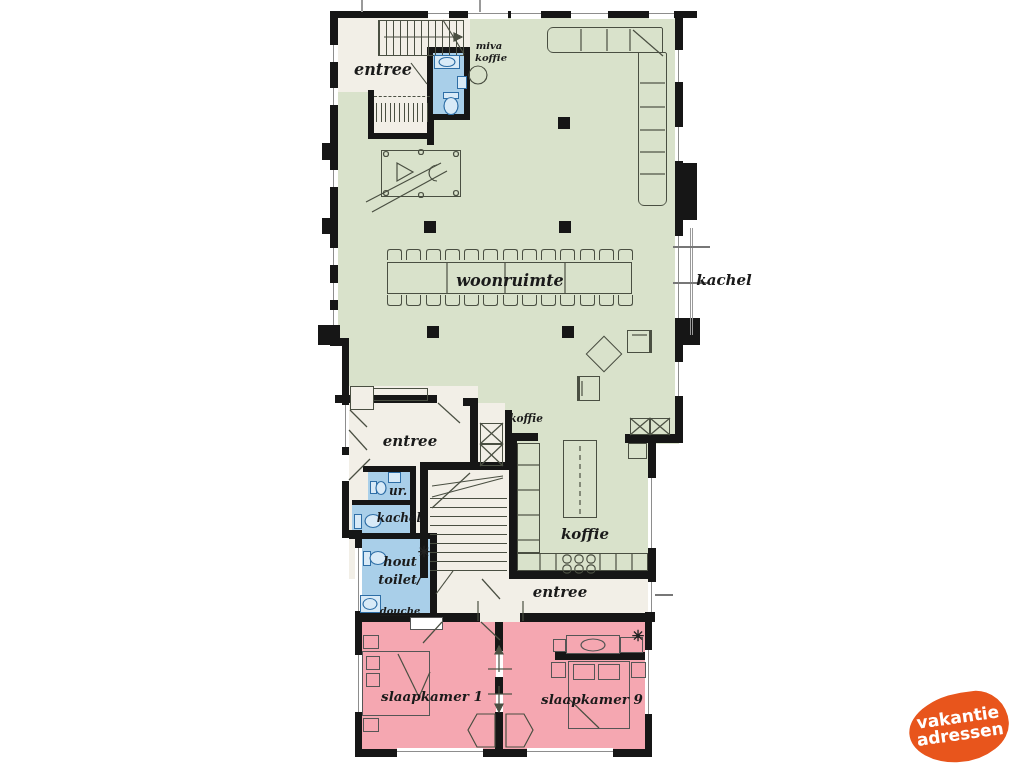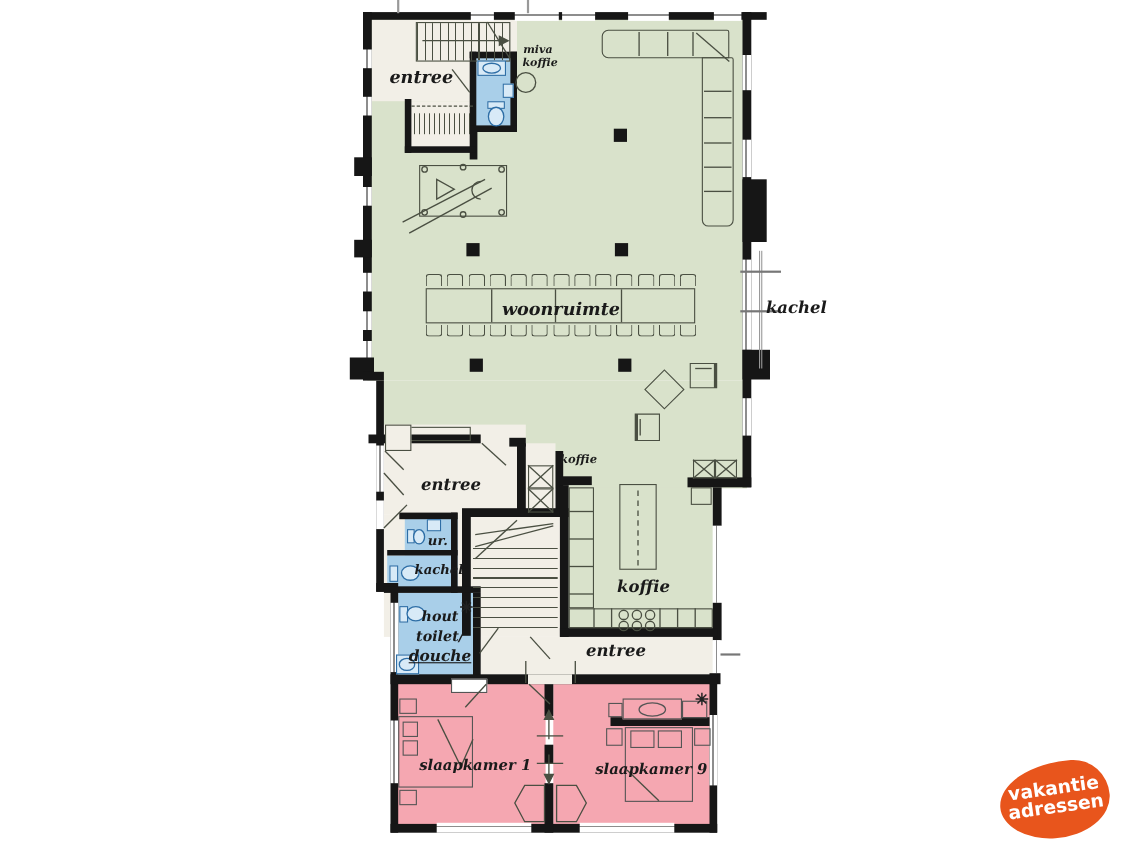--- a/index.html
+++ b/index.html
@@ -336,21 +336,21 @@
   <div class="abs lbl" style="left:489px;top:46px;font-size:10px;">miva</div>
   <div class="abs lbl" style="left:491px;top:58px;font-size:10px;">koffie</div>
   <div class="abs lbl" style="left:510px;top:281px;font-size:16px;">woonruimte</div>
   <div class="abs lbl" style="left:724px;top:280px;font-size:15px;">kachel</div>
   <div class="abs lbl" style="left:410px;top:441px;font-size:15px;">entree</div>
   <div class="abs lbl" style="left:526px;top:418px;font-size:10.5px;">koffie</div>
   <div class="abs lbl" style="left:398px;top:491px;font-size:12px;">ur.</div>
   <div class="abs lbl" style="left:399px;top:518px;font-size:12px;">kachel</div>
   <div class="abs lbl" style="left:400px;top:561px;font-size:13px;">hout</div>
   <div class="abs lbl" style="left:400px;top:579px;font-size:13px;">toilet/</div>
-  <div class="abs lbl" style="left:400px;top:597px;font-size:14px;text-decoration:underline;">douche</div>
+  <div class="abs lbl" style="left:400px;top:611px;font-size:10px;text-decoration:underline;">douche</div>
   <div class="abs lbl" style="left:585px;top:534px;font-size:15px;">koffie</div>
   <div class="abs lbl" style="left:560px;top:592px;font-size:15px;">entree</div>
   <div class="abs lbl" style="left:432px;top:697px;font-size:13.5px;">slaapkamer 1</div>
   <div class="abs lbl" style="left:592px;top:700px;font-size:13.5px;">slaapkamer 9</div>
   <div class="abs sym" style="left:424px;top:552px;font-size:15px;">✳</div>
   <div class="abs sym" style="left:638px;top:636px;font-size:15px;">✳</div>
 
   <div class="abs" style="left:903px;top:690px;width:112px;height:76px;">
     <div id="logo-blob" class="abs" style="left:6px;top:2px;width:100px;height:70px;"></div>
     <div id="logo-text" class="abs" style="left:8px;top:19px;width:96px;">

